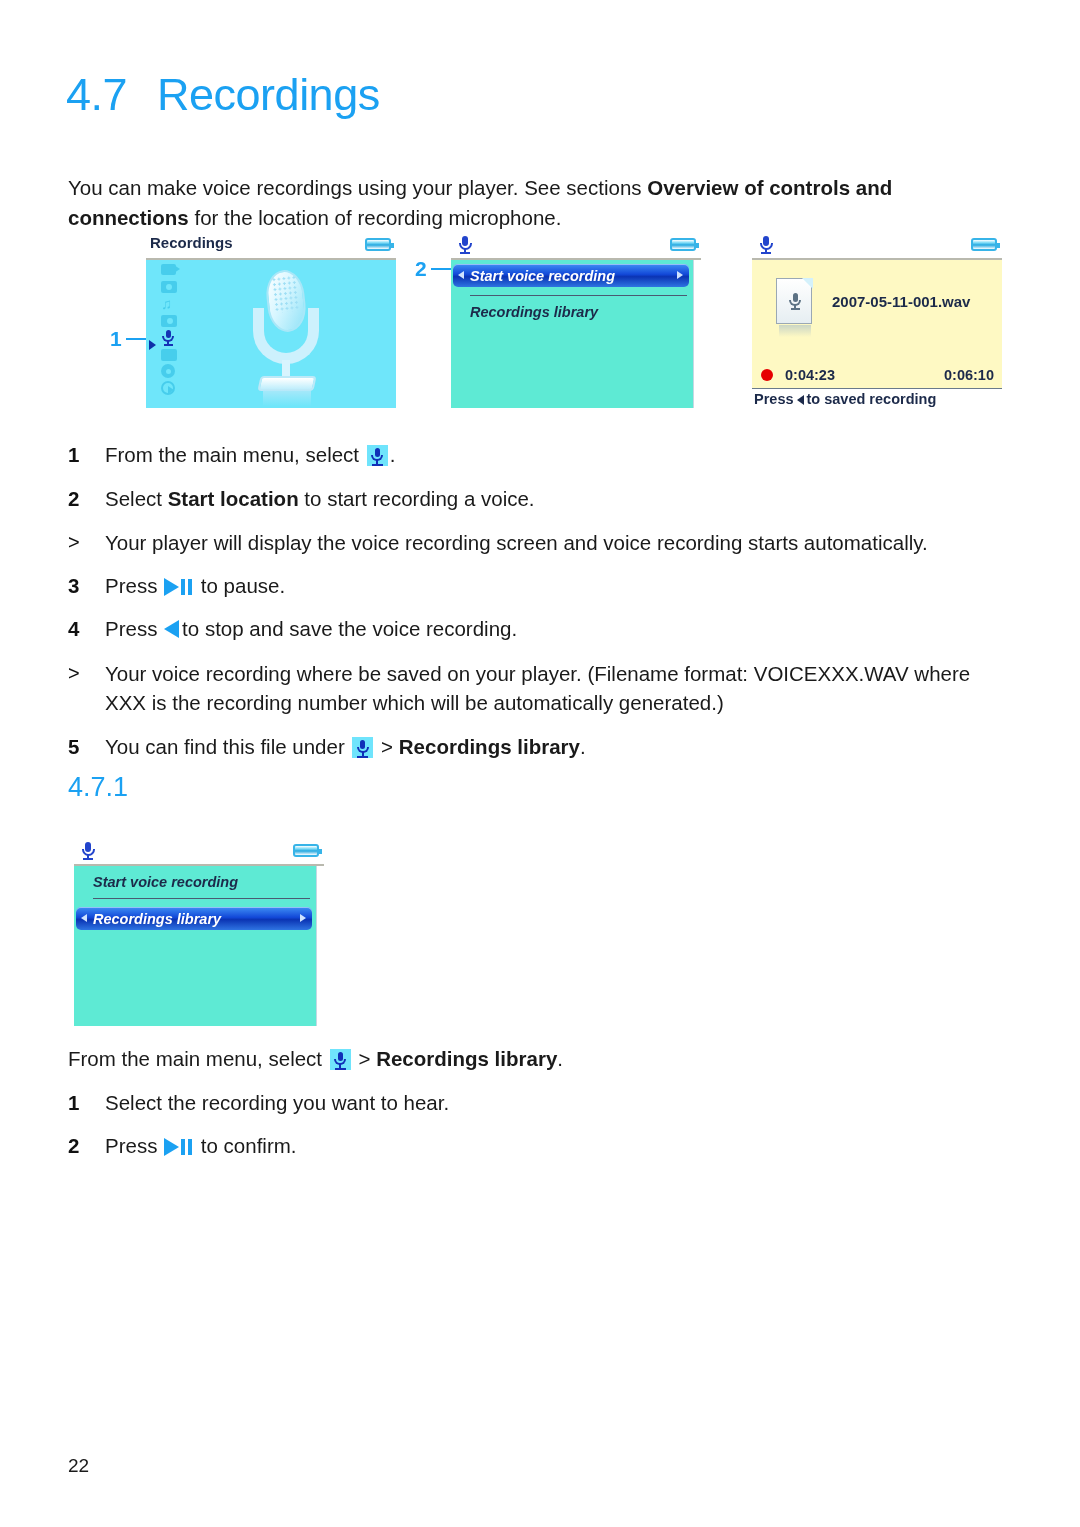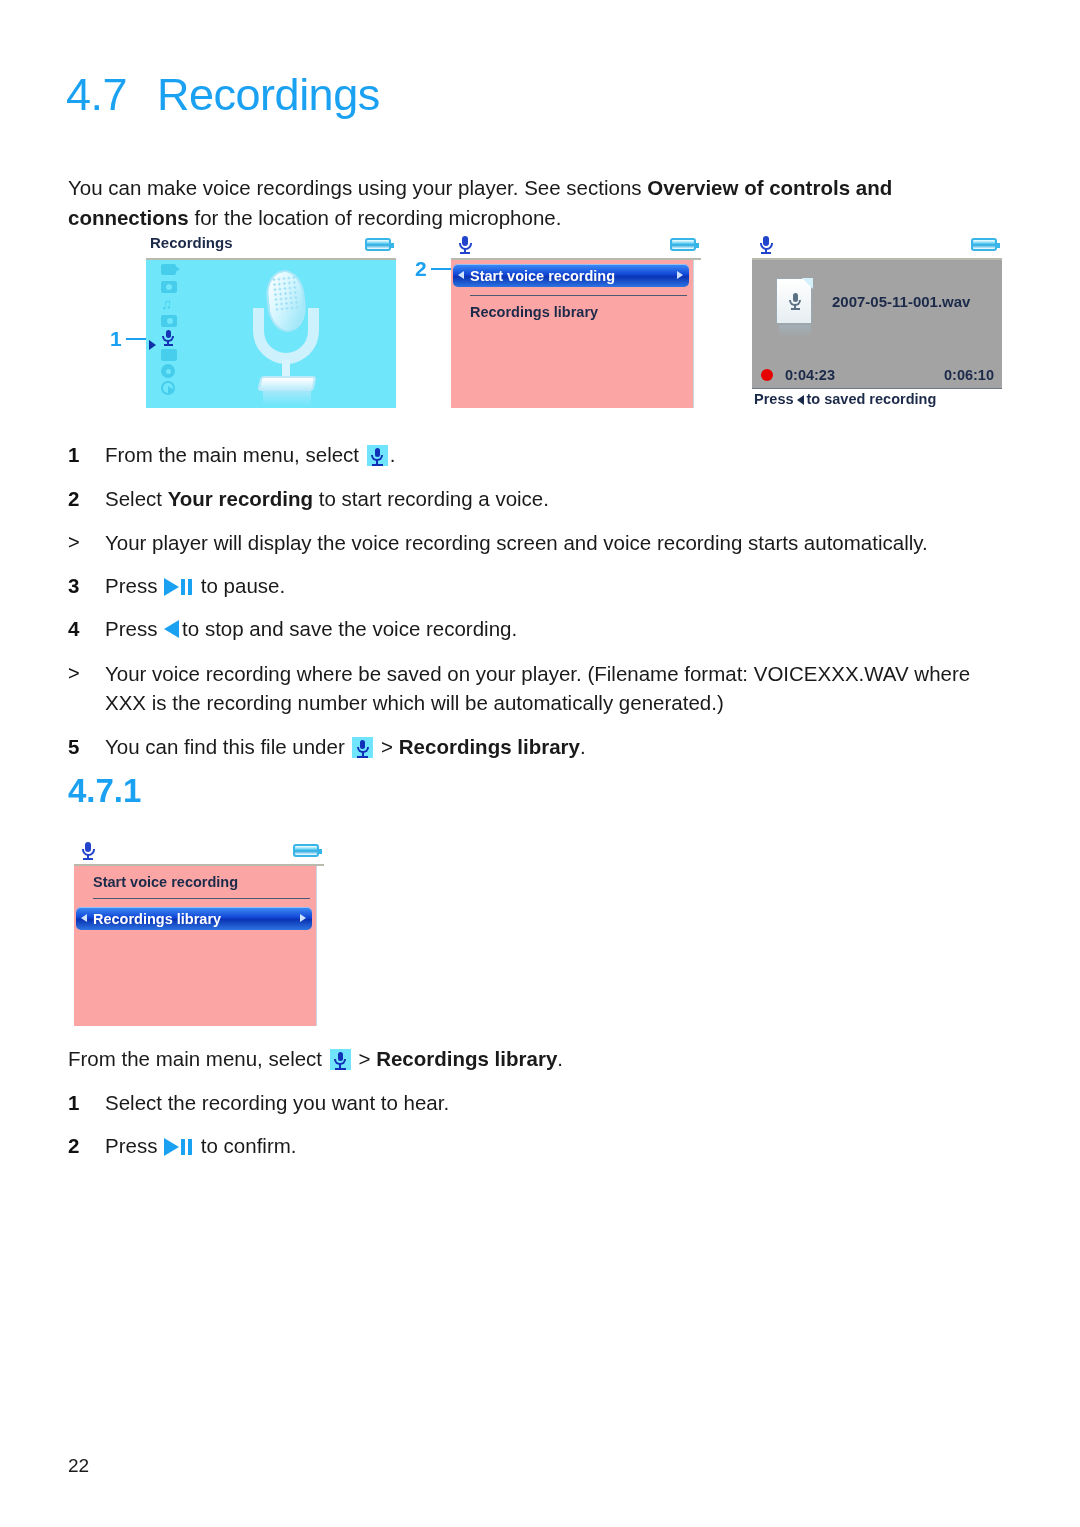--- a/index.html
+++ b/index.html
@@ -37,22 +37,22 @@
   .h2-row {
     position: absolute;
     left: 68px;
     top: 774px;
     display: flex;
     align-items: baseline;
     gap: 20px;
   }
   .h2-num, .h2-text {
     color: #1BA1F2;
-    font-size: 33px;
-    font-weight: bold;
+    font-size: 27px;
+    font-weight: normal;
     line-height: 1;
     white-space: nowrap;
   }
 
   
   .intro {
     position: absolute;
     left: 68px;
     top: 152px;
     width: 930px;
@@ -372,22 +372,23 @@
   .bigmic .refl {
     position: absolute; left: 22px; top: 120px;
     width: 48px; height: 16px;
     background: linear-gradient(#b6e9fa, rgba(111,230,250,0));
     opacity: 0.8;
   }
 
   
   .scr-list {
     position: relative;
-    background: #fca5a5;
+    background: #5eead4;
     overflow: hidden;
+    font-style: italic;
   }
   .hl-row {
     position: relative;
     height: 23px;
     margin: 2px 12px 0 2px;
     border-radius: 5px;
     background: linear-gradient(#3f8ff5 0%, #1248d8 45%, #0b34b4 55%, #2e74e2 100%);
     display: flex;
     align-items: center;
     box-shadow: inset 0 1px 0 rgba(255,255,255,.45);
@@ -429,21 +430,21 @@
     position: absolute;
     right: 0; top: 0; bottom: 0;
     width: 7px;
     background: #ffffff;
     border-left: 1px solid #c4d8e2;
   }
 
   
   .scr3-body {
     position: relative;
-    background: #a3a3a3;
+    background: #fef9c3;
     height: 128px;
   }
   .filedoc {
     position: absolute;
     left: 24px; top: 18px;
     width: 36px; height: 46px;
     background: linear-gradient(#ffffff,#e6eef2);
     border: 1.5px solid #9aa8b4;
     box-sizing: border-box;
   }
@@ -686,21 +687,21 @@
 
 <div class="steps" style="top:440px;">
 
   <div class="step">
     <span class="marker">1</span>
     <span class="body"><span>From the main menu, select </span><span class="mic-inline"><span class="mic-stem"></span><span class="mic-base"></span></span><span>.</span></span>
   </div>
 
   <div class="step" style="margin-top:15px;">
     <span class="marker">2</span>
-    <span class="body"><span>Select </span><b>Your recording</b><span> to start recording a voice.</span></span>
+    <span class="body"><span>Select </span><b>Start location</b><span> to start recording a voice.</span></span>
   </div>
 
   <div class="step note" style="margin-top:15px;">
     <span class="marker gt">&gt;</span>
     <span class="body">Your player will display the voice recording screen and voice recording starts automatically.</span>
   </div>
 
   <div class="step" style="margin-top:14px;">
     <span class="marker">3</span>
     <span class="body"><span>Press </span><span class="playpause"><span class="tri"></span><span class="bar1"></span><span class="bar2"></span></span><span> to pause.</span></span>

